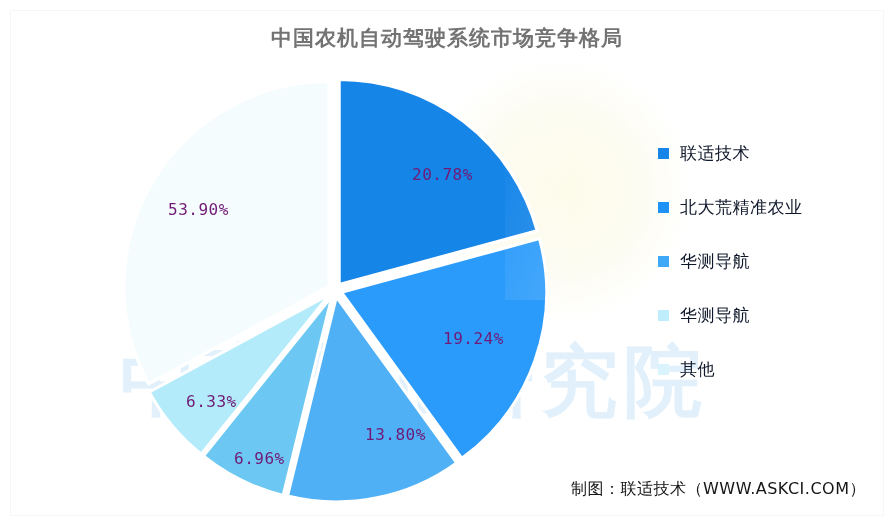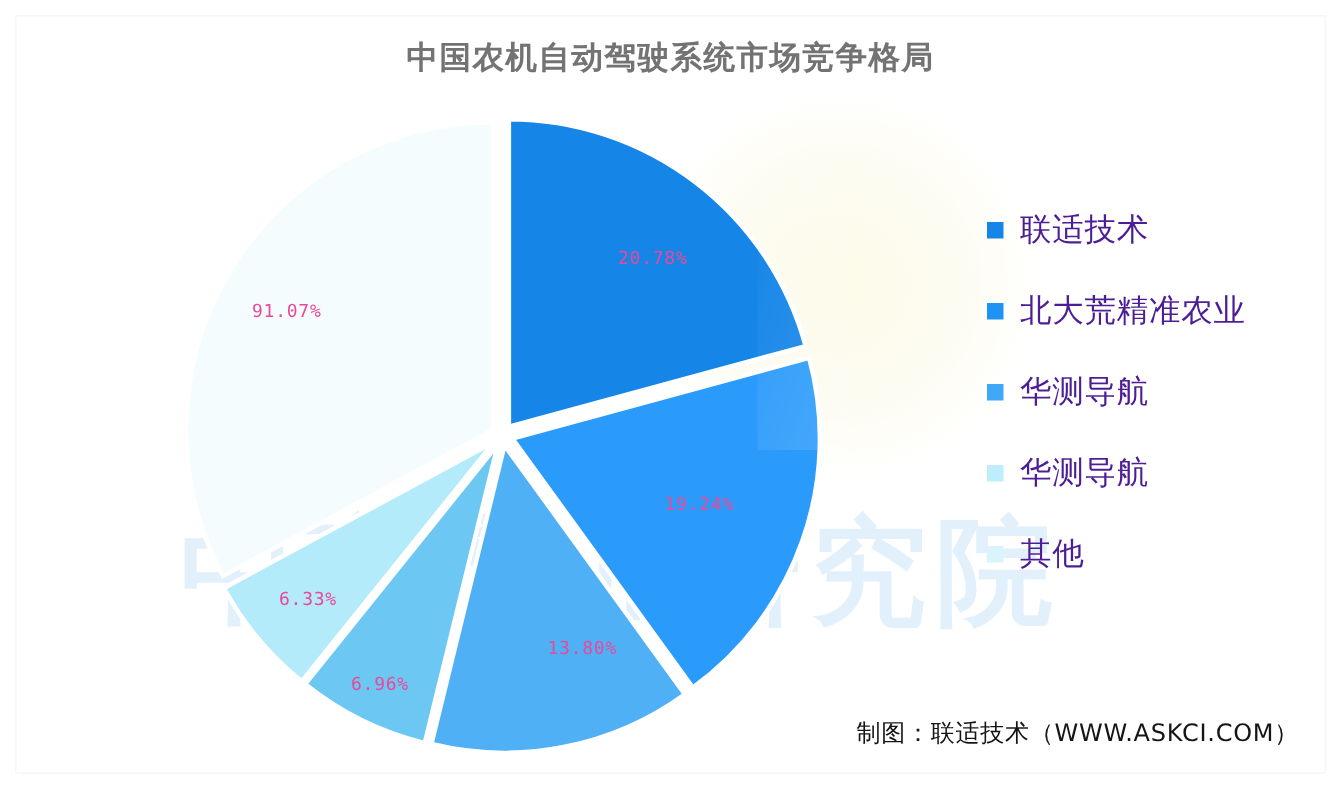--- a/index.html
+++ b/index.html
@@ -72,22 +72,22 @@
   .pie-wrap {
     position: absolute;
     left: 0;
     top: 0;
     width: 894px;
     height: 526px;
   }
   .slice-label {
     position: absolute;
     font-family: "DejaVu Sans Mono", "Liberation Mono", monospace;
-    font-size: 12px;
-    color: #ec4899;
+    font-size: 16px;
+    color: #701a75;
     white-space: nowrap;
     letter-spacing: 0.5px;
   }
   .legend {
     position: absolute;
     left: 658px;
     top: 126px;
     width: 210px;
   }
   .legend-item {
@@ -96,22 +96,22 @@
     height: 54px;
   }
   .legend-swatch {
     width: 11px;
     height: 11px;
     flex: 0 0 11px;
     margin-right: 11px;
   }
   .legend-label {
     font-family: "DejaVu Sans", sans-serif;
-    font-size: 21px;
-    color: #4c1d95;
+    font-size: 17px;
+    color: #0f172a;
     white-space: nowrap;
     letter-spacing: 0.5px;
   }
   .source-note {
     position: absolute;
     right: 28px;
     bottom: 26px;
     font-family: "DejaVu Sans", sans-serif;
     font-size: 16px;
     color: #151515;
@@ -147,21 +147,21 @@
           <path d="M 328.99 286.42 L 148.67 383.93 A 205 205 0 0 1 328.99 81.42 Z" fill="#F5FCFE" stroke="#ffffff" stroke-width="3"></path>
           <rect x="505" y="120" width="60" height="180" fill="url(#gradTint)"></rect>
         </g>
     </svg>
     <div id="pie-value-labels">
         <div class="slice-label" style="left: 412px; top: 165px;">20.78%</div>
         <div class="slice-label" style="left: 443px; top: 329px;">19.24%</div>
         <div class="slice-label" style="left: 365px; top: 425px;">13.80%</div>
         <div class="slice-label" style="left: 234px; top: 449px;">6.96%</div>
         <div class="slice-label" style="left: 186px; top: 392px;">6.33%</div>
-        <div class="slice-label" style="left: 168px; top: 200px;">91.07%</div>
+        <div class="slice-label" style="left: 168px; top: 200px;">53.90%</div>
       </div>
   </div>
 
   <div class="legend" id="legend">
       <div class="legend-item">
         <span class="legend-swatch" style="background: rgb(21, 133, 232);"></span>
         <span class="legend-label">联适技术</span>
       </div>
       <div class="legend-item">
         <span class="legend-swatch" style="background: rgb(30, 147, 245);"></span>

